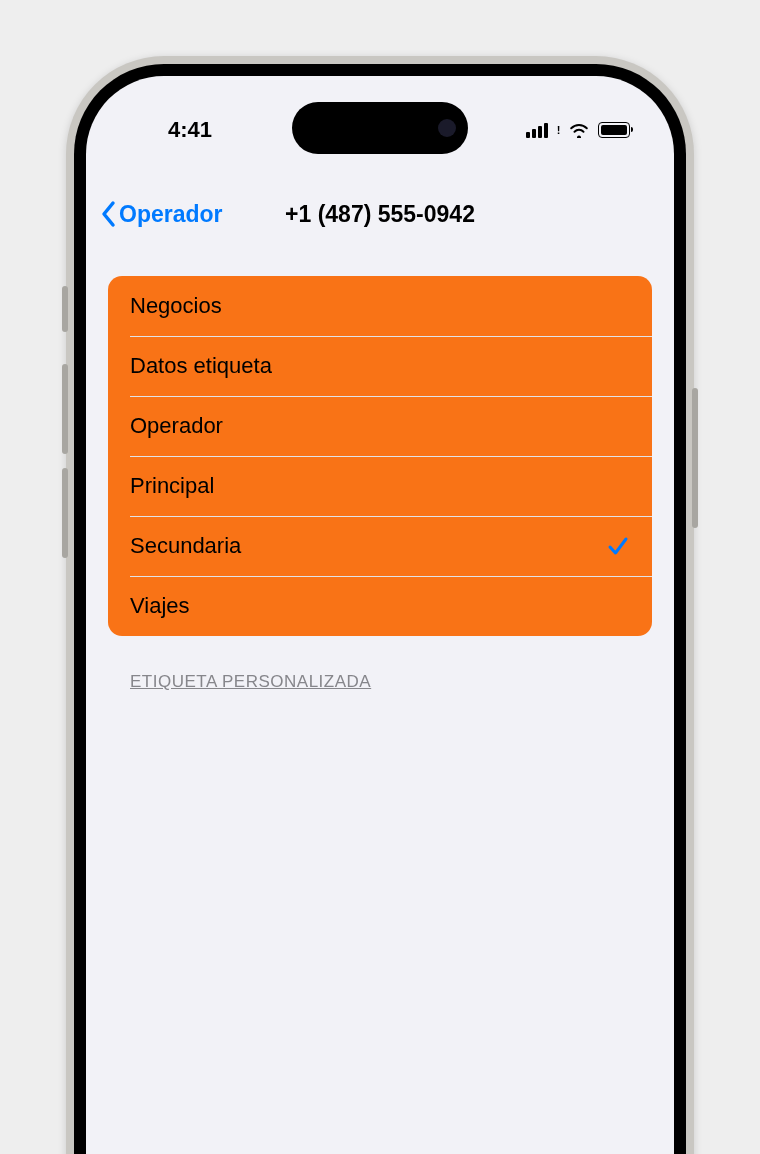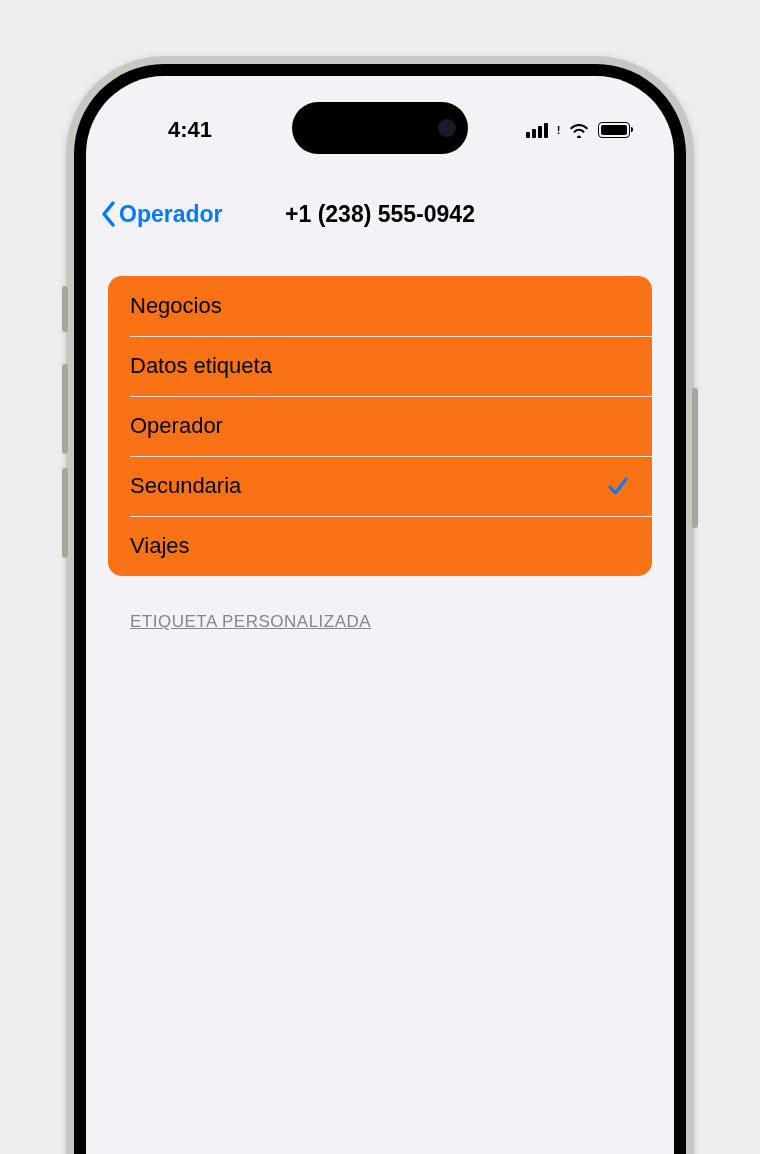--- a/index.html
+++ b/index.html
@@ -285,38 +285,41 @@
 
       <div class="nav-bar">
         <div class="back-btn">
           <span>
             <svg width="17" height="28" viewBox="0 0 17 28" fill="none">
               <path d="M13 3 L4 14 L13 25" stroke="#007aff" stroke-width="3.5" fill="none" stroke-linecap="round" stroke-linejoin="round"></path>
             </svg>
           </span>
           <span>Operador</span>
         </div>
-        <div class="nav-title">+1 (238) 555-0942</div>
+        <div class="nav-title">+1 (487) 555-0942</div>
       </div>
 
       <div class="content">
         <div class="list-group">
 
           <div class="list-item">
             <span>Negocios</span>
           </div>
 
           <div class="list-item">
             <span>Datos etiqueta</span>
           </div>
 
           <div class="list-item">
             <span>Operador</span>
           </div>
 
+          <div class="list-item">
+            <span>Principal</span>
+          </div>
 
           <div class="list-item">
             <span>Secundaria</span>
             <span class="check-icon">
               <svg width="24" height="24" viewBox="0 0 24 24" fill="none">
                 <path d="M4 13 L9.5 19 L20 5" stroke="#007aff" stroke-width="3" fill="none" stroke-linecap="round" stroke-linejoin="round"></path>
               </svg>
             </span>
           </div>
 

